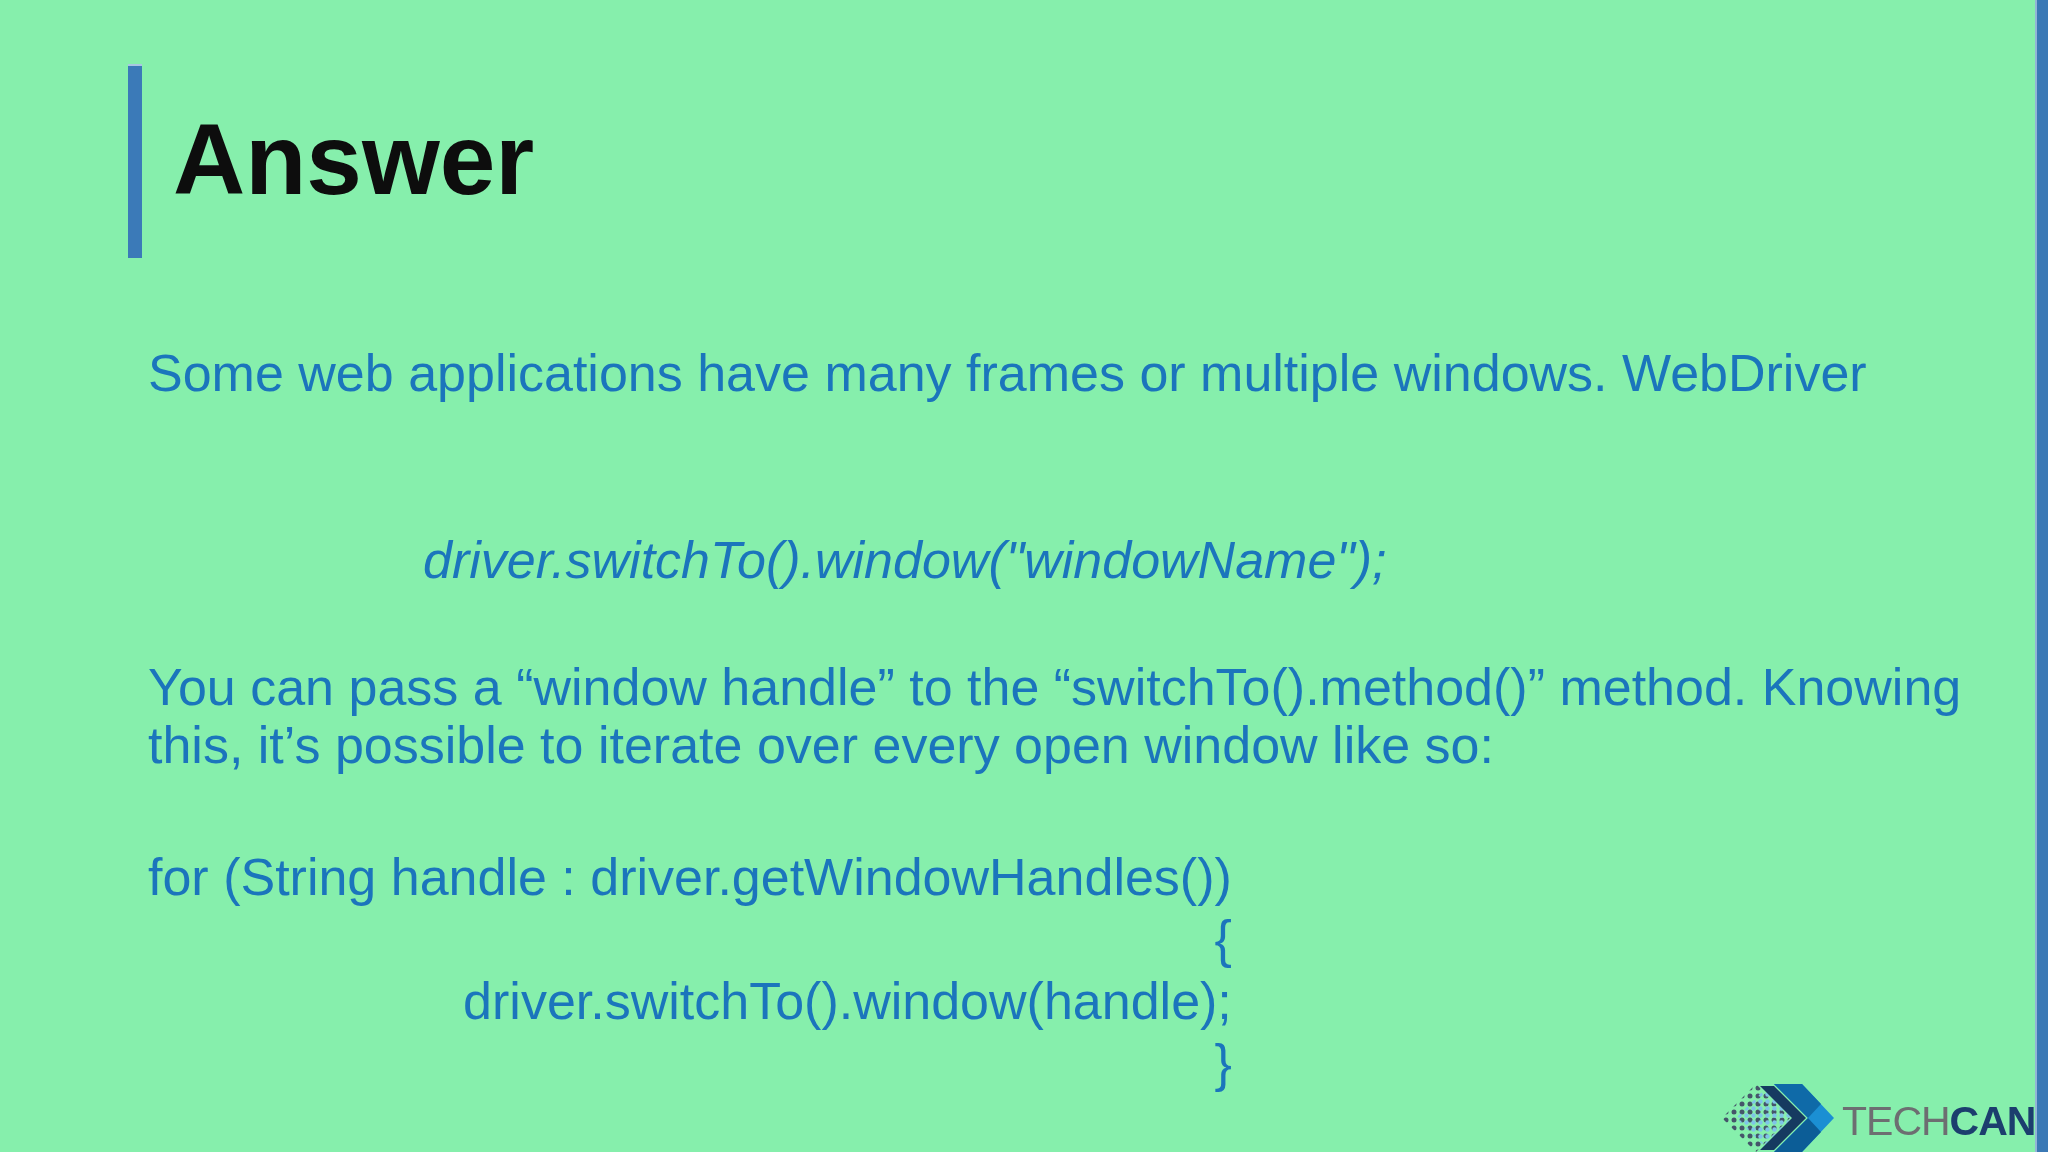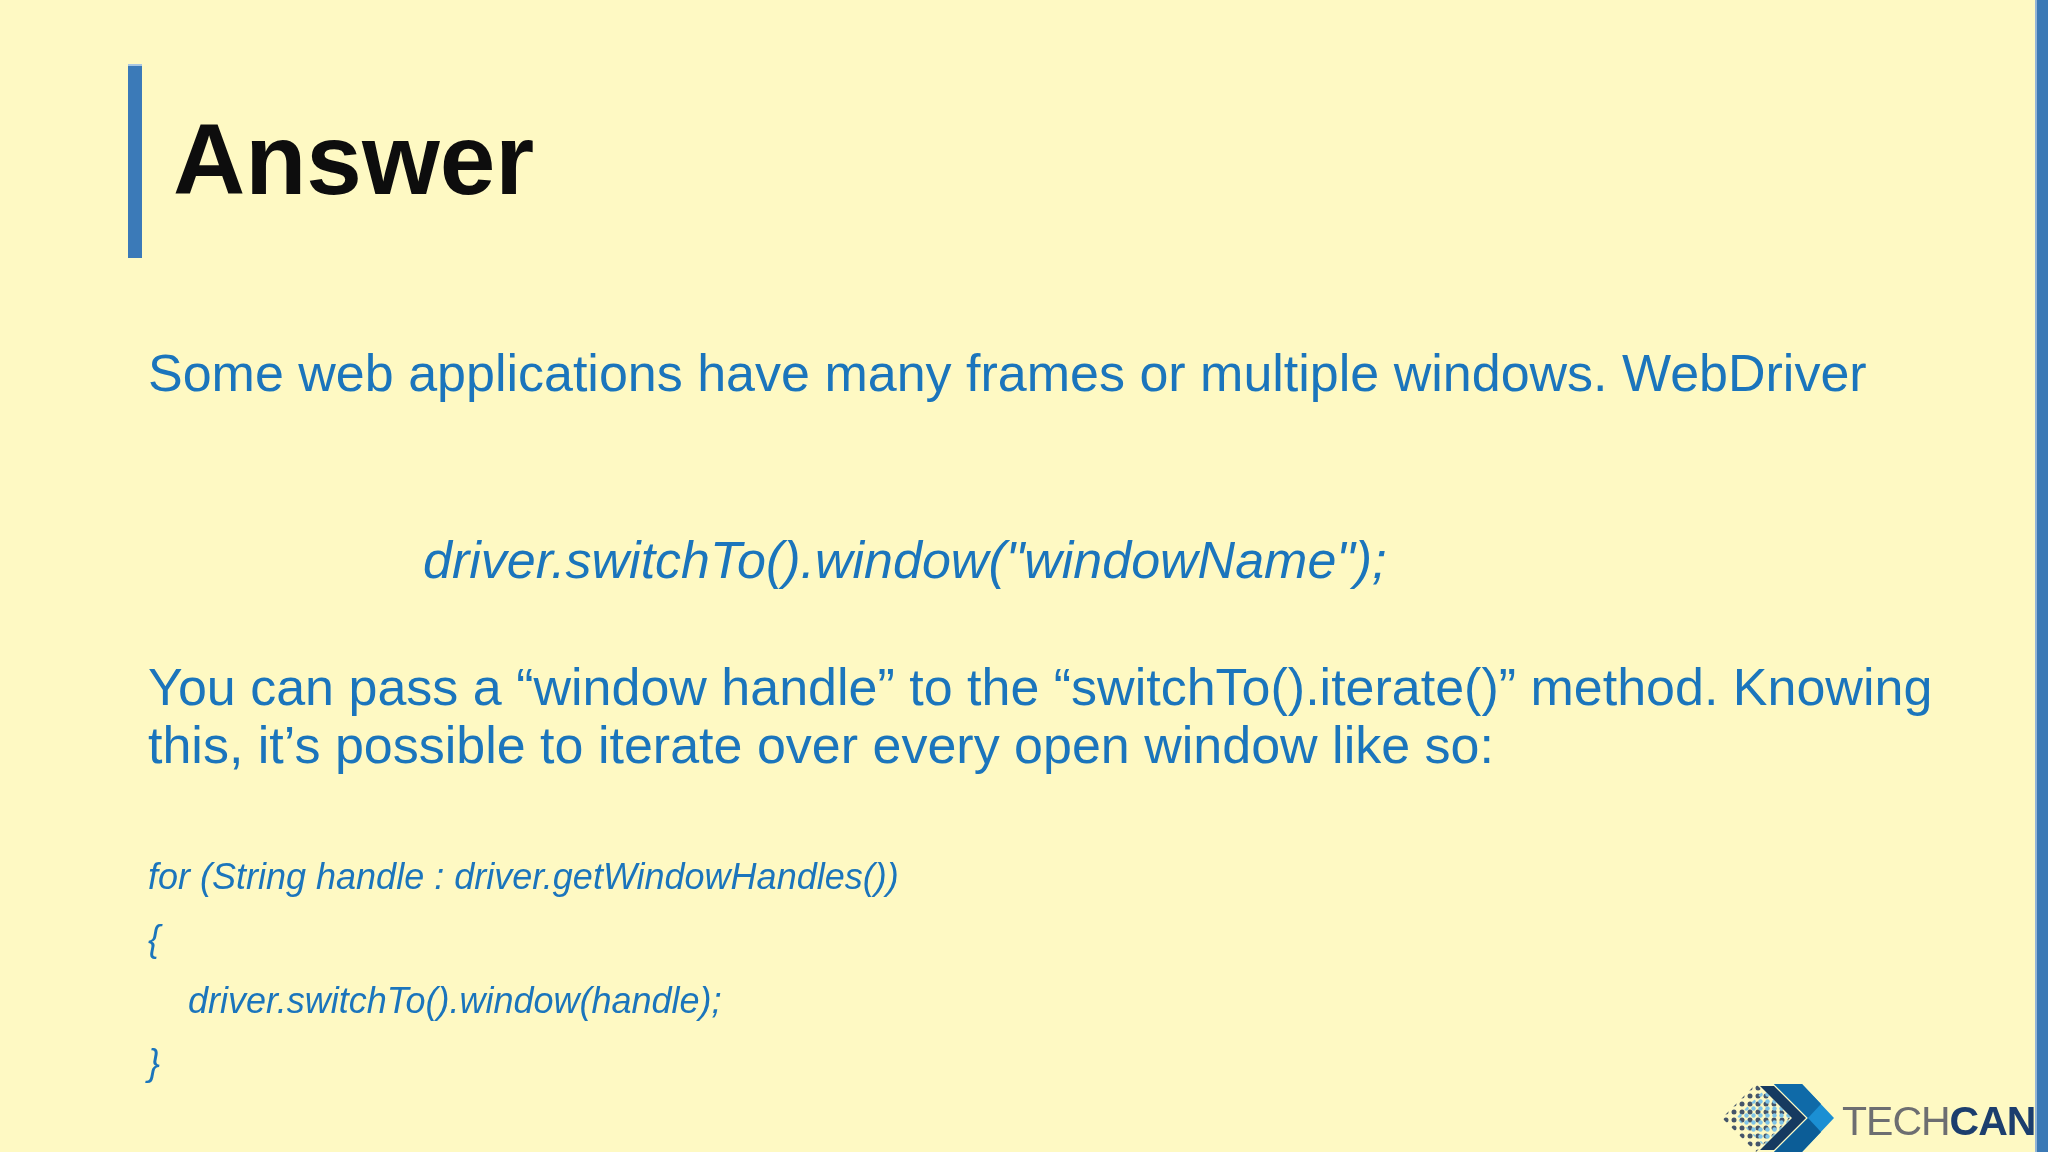--- a/index.html
+++ b/index.html
@@ -1,21 +1,21 @@
 <!DOCTYPE html>
 <html><head>
 <meta charset="utf-8">
 <style>
   * { margin: 0; padding: 0; box-sizing: border-box; }
   html, body { background: #e9e9e9; }
   .slide {
     position: relative;
     width: 2048px;
     height: 1152px;
-    background: #fef9c3;
+    background: #86efac;
     overflow: hidden;
     font-family: "Liberation Sans", sans-serif;
   }
   .accent-bar {
     position: absolute;
     left: 128px; top: 64px;
     width: 14px; height: 194px;
     background: #3b7ab8;
     border-top: 2px solid #a9c7e2;
   }
@@ -49,24 +49,24 @@
     left: 423px; top: 530px;
     color: #1b75bc;
     font-size: 52px;
     font-style: italic;
     white-space: nowrap;
   }
   .code-block {
     position: absolute;
     left: 148px; top: 846px;
     color: #1b75bc;
-    font-size: 36px;
+    font-size: 52px;
     line-height: 62px;
-    font-style: italic;
     white-space: pre;
+    text-align: right;
   }
   .logo {
     position: absolute;
     left: 1722px; top: 1084px;
     display: flex;
     align-items: flex-start;
   }
   .logo-icon { width: 112px; height: 68px; flex: 0 0 auto; }
   .logo-text {
     margin-left: 8px;
@@ -87,21 +87,21 @@
 
   <h1 class="slide-title">Answer</h1>
 
   <div class="body-text para1">
     <div>Some web applications have many frames or multiple windows. WebDriver</div>
   </div>
 
   <div class="code-inline">driver.switchTo().window("windowName");</div>
 
   <div class="body-text para2">
-    <div>You can pass a “window handle” to the “switchTo().iterate()” method. Knowing</div>
+    <div>You can pass a “window handle” to the “switchTo().method()” method. Knowing</div>
     <div>this, it’s possible to iterate over every open window like so:</div>
   </div>
 
   <div class="code-block">for (String handle : driver.getWindowHandles())
 {
     driver.switchTo().window(handle);
 }</div>
 
   <div class="logo">
     <svg class="logo-icon" viewBox="0 0 112 68" aria-hidden="true">

